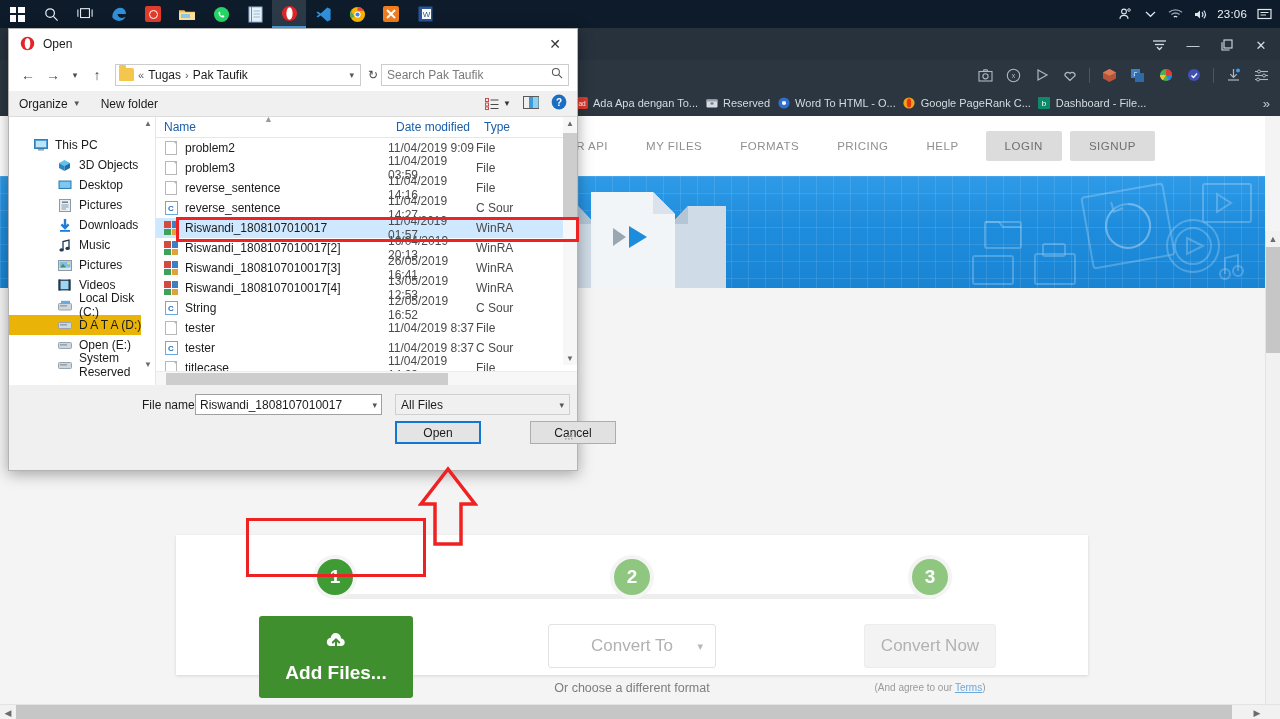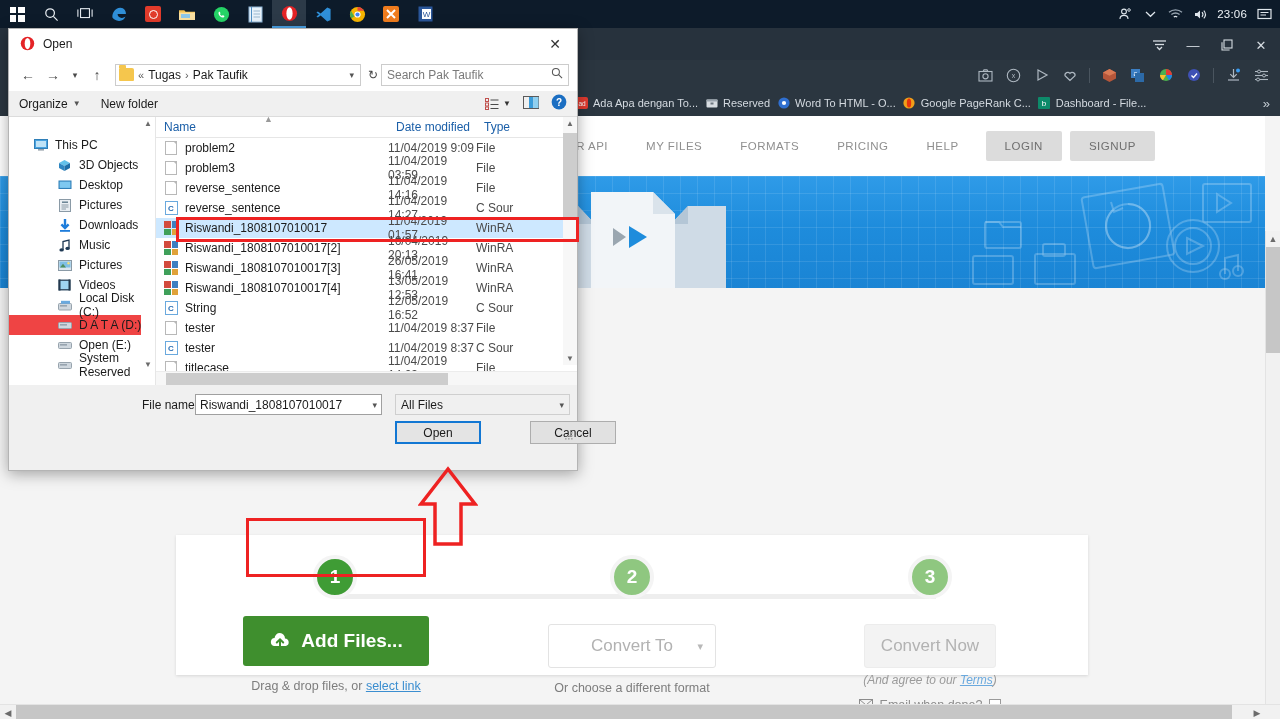--- a/index.html
+++ b/index.html
@@ -117,38 +117,38 @@
   .circle.c3 { background: #8fc780; left: 732px; }
 
   .col { position: absolute; top: 500px; width: 300px; text-align: center; }
   .col1 { left: 186px; }
   .col2 { left: 482px; }
   .col3 { left: 780px; }
 
   .addfiles {
     display: inline-flex; align-items: center; gap: 10px;
     background: #3f8f2e; color: #ffffff; font-size: 19px;
-    padding: 14px 26px; border-radius: 3px; font-weight: bold;
+    padding: 14px 26px; border-radius: 3px; font-weight: bold; flex-direction: column;
   }
   .addfiles-ico { width: 22px; height: 22px; display: flex; align-items: center; justify-content: center; }
   .subtext { margin-top: 13px; color: #7d7d7d; font-size: 12.5px; }
   .subtext a { color: #3b8ed0; text-decoration: underline; }
 
   .selectbox {
     display: flex; align-items: center; justify-content: center; position: relative;
     width: 168px; height: 44px; margin: 8px auto 0; border: 1px solid #e3e3e3; border-radius: 3px;
     background: #ffffff; color: #b2b2b2; font-size: 17px;
   }
   .selectbox .chev { position: absolute; right: 12px; font-size: 11px; color: #b8b8b8; }
   .flatbtn {
     width: 132px; height: 44px; margin: 8px auto 0; border: 1px solid #ececec; border-radius: 3px;
     background: #f3f3f3; color: #b2b2b2; font-size: 17px;
     display: flex; align-items: center; justify-content: center;
   }
-  .terms { margin-top: 5px; color: #9a9a9a; font-size: 12px; font-style: italic; }
+  .terms { margin-top: 14px; color: #9a9a9a; font-size: 10px; }
   .terms a { color: #6aa9de; text-decoration: underline; }
   .emailrow { margin-top: 11px; color: #8c8c8c; font-size: 12.5px; display: flex; align-items: center; justify-content: center; gap: 7px; }
   .cbox { width: 12px; height: 12px; border: 1px solid #9a9a9a; background: #fff; display: inline-block; }
 
   
   .vscroll { position: absolute; right: 0; top: 115px; width: 15px; height: 589px; background: #f1f1f1; border-left: 1px solid #e3e3e3; }
   .vs-up, .vs-dn { height: 16px; display: flex; align-items: center; justify-content: center; color: #6b6b6b; font-size: 9px; }
   .vs-thumb { position: absolute; top: 16px; left: 0; width: 15px; height: 106px; background: #c6c6c6; }
   .hscroll { position: absolute; left: 0; bottom: 0; width: 1280px; height: 15px; background: #f1f1f1; border-top: 1px solid #e3e3e3; }
   .hs-left, .hs-right { position: absolute; top: 0; width: 16px; height: 15px; display: flex; align-items: center; justify-content: center; color: #6b6b6b; font-size: 9px; }
@@ -188,21 +188,21 @@
   .dlg-cmd { height: 26px; background: #f0f0f0; display: flex; align-items: center; padding: 4px 10px; gap: 0; border-bottom: 1px solid #dcdcdc;}
   .cmd { font-size: 12px; color: #1b1b1b; padding-right: 20px; display:flex; align-items:center; gap:5px;}
   .cmd .chev { font-size: 8px; color: #555; }
   .cmd-right { margin-left: auto; display: flex; align-items: center; gap: 12px; }
   .viewico { display: flex; align-items: center; gap: 4px; }
 
   .dlg-body { display: flex; height: 268px; background: #ffffff; }
   .dlg-side { width: 146px; background: #ffffff; padding-top: 18px; position: relative; }
   .side-item { height: 20px; display: flex; align-items: center; gap: 7px; padding-left: 24px; font-size: 12px; color: #1b1b1b; }
   .side-item.indent { padding-left: 48px; }
-  .side-item.sel { background: #ef4444; }
+  .side-item.sel { background: #eab308; }
   .side-ico { width: 15px; height: 15px; flex: 0 0 15px; display: flex; align-items: center; justify-content: center; }
   .side-scroll { position: absolute; right: 0; top: 0; width: 14px; height: 268px; background: #fff; }
   .side-scroll .a { position:absolute; top:2px; left:3px; color:#6b6b6b; font-size:8px;}
   .side-scroll .b { position:absolute; bottom:16px; left:3px; color:#6b6b6b; font-size:8px;}
 
   .dlg-files { flex: 1; position: relative; border-left: 1px solid #e6e6e6; }
   .fhead { height: 21px; display: flex; align-items: center; font-size: 12px; color: #1b5fa8; border-bottom: 1px solid #e6e6e6; }
   .fhead div { padding-left: 8px; position: relative; }
   .fh-name { width: 232px; }
   .fh-date { width: 88px; }

